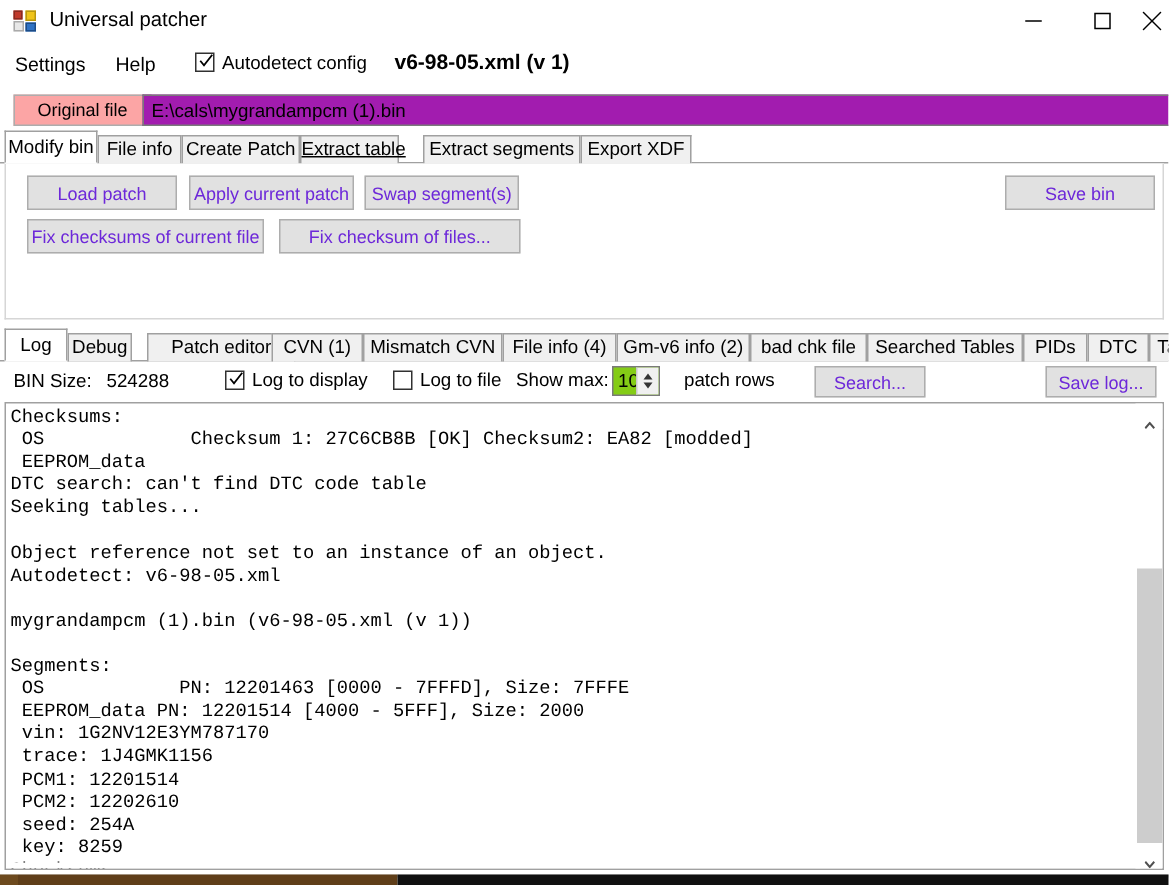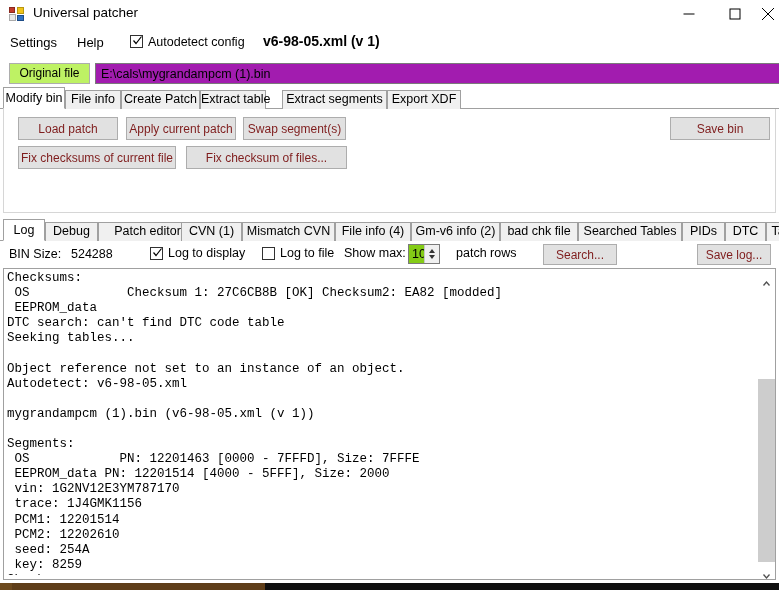--- a/index.html
+++ b/index.html
@@ -113,22 +113,22 @@
     left: 263px; top: 33px;
     font-size: 14px;
     font-weight: bold;
     white-space: nowrap;
   }
 
   
   .origfile-btn {
     position: absolute;
     left: 9px; top: 63px;
-    width: 81px; height: 21px;
-    background: #bef264;
+    width: 92px; height: 21px;
+    background: #fca5a5;
     border: 1px solid #adadad;
     box-sizing: border-box;
     font-family: "Liberation Sans", sans-serif;
     font-size: 12px;
     color: #000;
     padding: 0;
     cursor: default;
     line-height: 19px;
     text-align: center;
   }
@@ -193,21 +193,21 @@
     border-top: none;
     box-sizing: border-box;
   }
   .btn {
     position: absolute;
     background: #e1e1e1;
     border: 1px solid #adadad;
     box-sizing: border-box;
     font-family: "Liberation Sans", sans-serif;
     font-size: 12px;
-    color: #7f1d1d;
+    color: #6d28d9;
     text-align: center;
     cursor: default;
     padding: 0;
     white-space: nowrap;
   }
   .btn-load     { left: 18px;  top: 117px; width: 100px; height: 23px; }
   .btn-apply    { left: 126px; top: 117px; width: 110px; height: 23px; }
   .btn-swap     { left: 243px; top: 117px; width: 103px; height: 23px; }
   .btn-fixcur   { left: 18px;  top: 146px; width: 158px; height: 23px; }
   .btn-fixfiles { left: 186px; top: 146px; width: 161px; height: 23px; }
@@ -410,37 +410,37 @@
   <div class="cfg-name">v6-98-05.xml (v 1)</div>
 
   <button class="origfile-btn">Original file</button>
   <input class="origfile-input" type="text" value="E:\cals\mygrandampcm (1).bin" style="">
 
   <div class="tabstrip-top">
     <div class="tabline"></div>
     <div class="tab selected" style="left:3px;width:62px;">Modify bin</div>
     <div class="tab" style="left:65px;width:56px;">File info</div>
     <div class="tab" style="left:121px;width:79px;">Create Patch</div>
-    <div class="tab" style="left:200px;width:66px;">Extract table</div>
+    <div class="tab" style="left:200px;width:66px;text-decoration:underline;">Extract table</div>
     <div class="tab" style="left:282px;width:105px;">Extract segments</div>
     <div class="tab" style="left:387px;width:74px;">Export XDF</div>
   </div>
 
   <div class="panel-modify"></div>
   <button class="btn btn-load">Load patch</button>
   <button class="btn btn-apply">Apply current patch</button>
   <button class="btn btn-swap">Swap segment(s)</button>
   <button class="btn btn-fixcur">Fix checksums of current file</button>
   <button class="btn btn-fixfiles">Fix checksum of files...</button>
   <button class="btn btn-savebin">Save bin</button>
 
   <div class="tabstrip-bottom">
     <div class="tabline"></div>
     <div class="tab selected" style="left:3px;width:42px;">Log</div>
-    <div class="tab" style="left:45px;width:53px;">Debug</div>
+    <div class="tab" style="left:45px;width:43px;">Debug</div>
     <div class="tab" style="left:98px;width:99px;">Patch editor</div>
     <div class="tab" style="left:181px;width:61px;">CVN (1)</div>
     <div class="tab" style="left:242px;width:93px;">Mismatch CVN</div>
     <div class="tab" style="left:335px;width:76px;">File info (4)</div>
     <div class="tab" style="left:411px;width:89px;">Gm-v6 info (2)</div>
     <div class="tab" style="left:500px;width:78px;">bad chk file</div>
     <div class="tab" style="left:578px;width:104px;">Searched Tables</div>
     <div class="tab" style="left:682px;width:43px;">PIDs</div>
     <div class="tab" style="left:725px;width:41px;">DTC</div>
     <div class="tab" style="left:766px;width:73px;">Table Seek</div>

